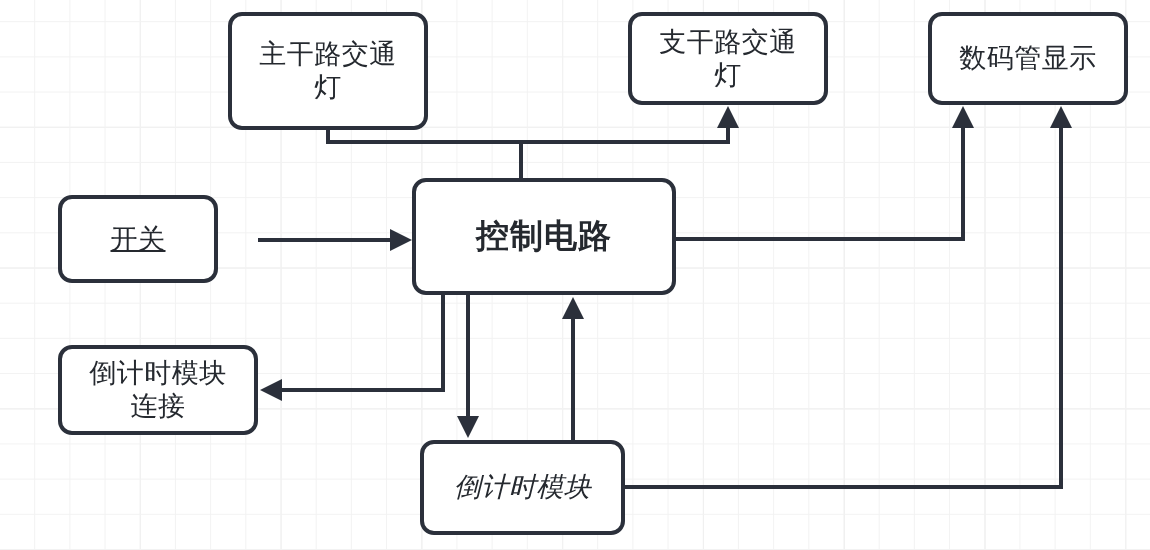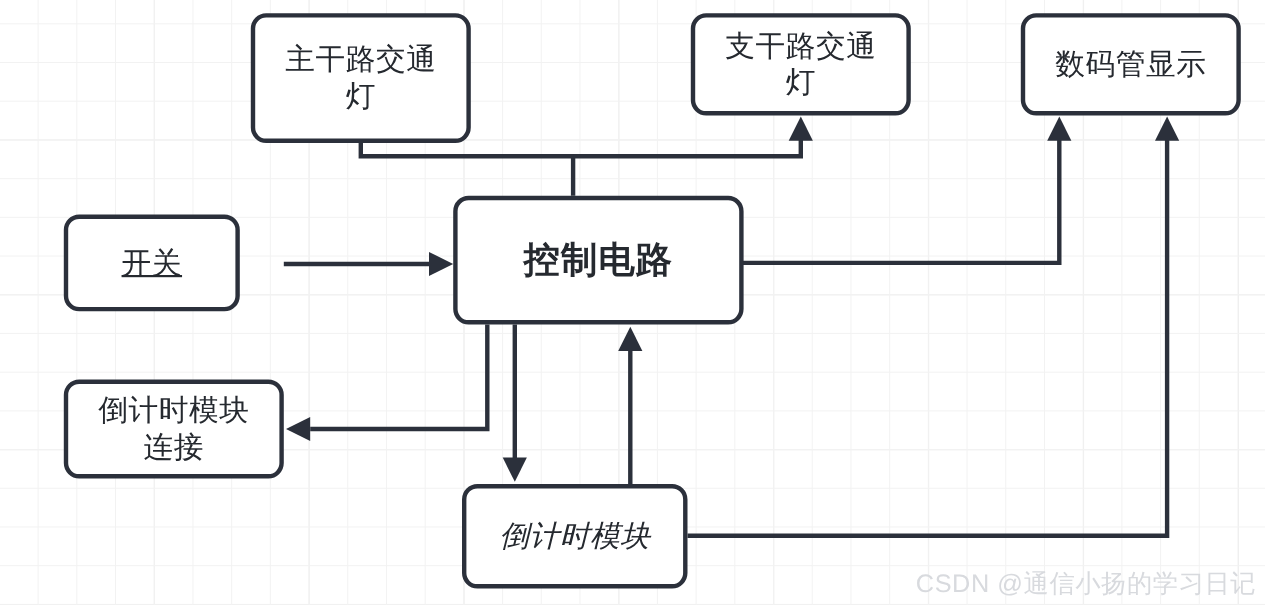--- a/index.html
+++ b/index.html
@@ -100,15 +100,14 @@
       <div class="node" style="left: 628px; top: 12px; width: 200px; height: 93px; border-color: rgb(43, 48, 59); background: rgb(255, 255, 255);">支干路交通
 灯</div>
       <div class="node" style="left: 900px; top: 12px; width: 200px; height: 93px; border-color: rgb(43, 48, 59); background: rgb(255, 255, 255); margin-left: 28px;">数码管显示</div>
       <div class="node" style="left: 58px; top: 195px; width: 160px; height: 88px; border-color: rgb(43, 48, 59); background: rgb(255, 255, 255); text-decoration: underline;">开关</div>
       <div class="node emphasis" style="left: 412px; top: 178px; width: 264px; height: 117px; border-color: rgb(43, 48, 59); background: rgb(255, 255, 255);">控制电路</div>
       <div class="node" style="left: 58px; top: 345px; width: 200px; height: 90px; border-color: rgb(43, 48, 59); background: rgb(255, 255, 255);">倒计时模块
 连接</div>
       <div class="node" style="left: 420px; top: 440px; width: 205px; height: 95px; border-color: rgb(43, 48, 59); background: rgb(255, 255, 255); font-style: italic;">倒计时模块</div>
     </div>
 
-  <div id="watermark">CSDN @通信小扬的学习日记</div>
 
 </div>
 
 </body></html>

